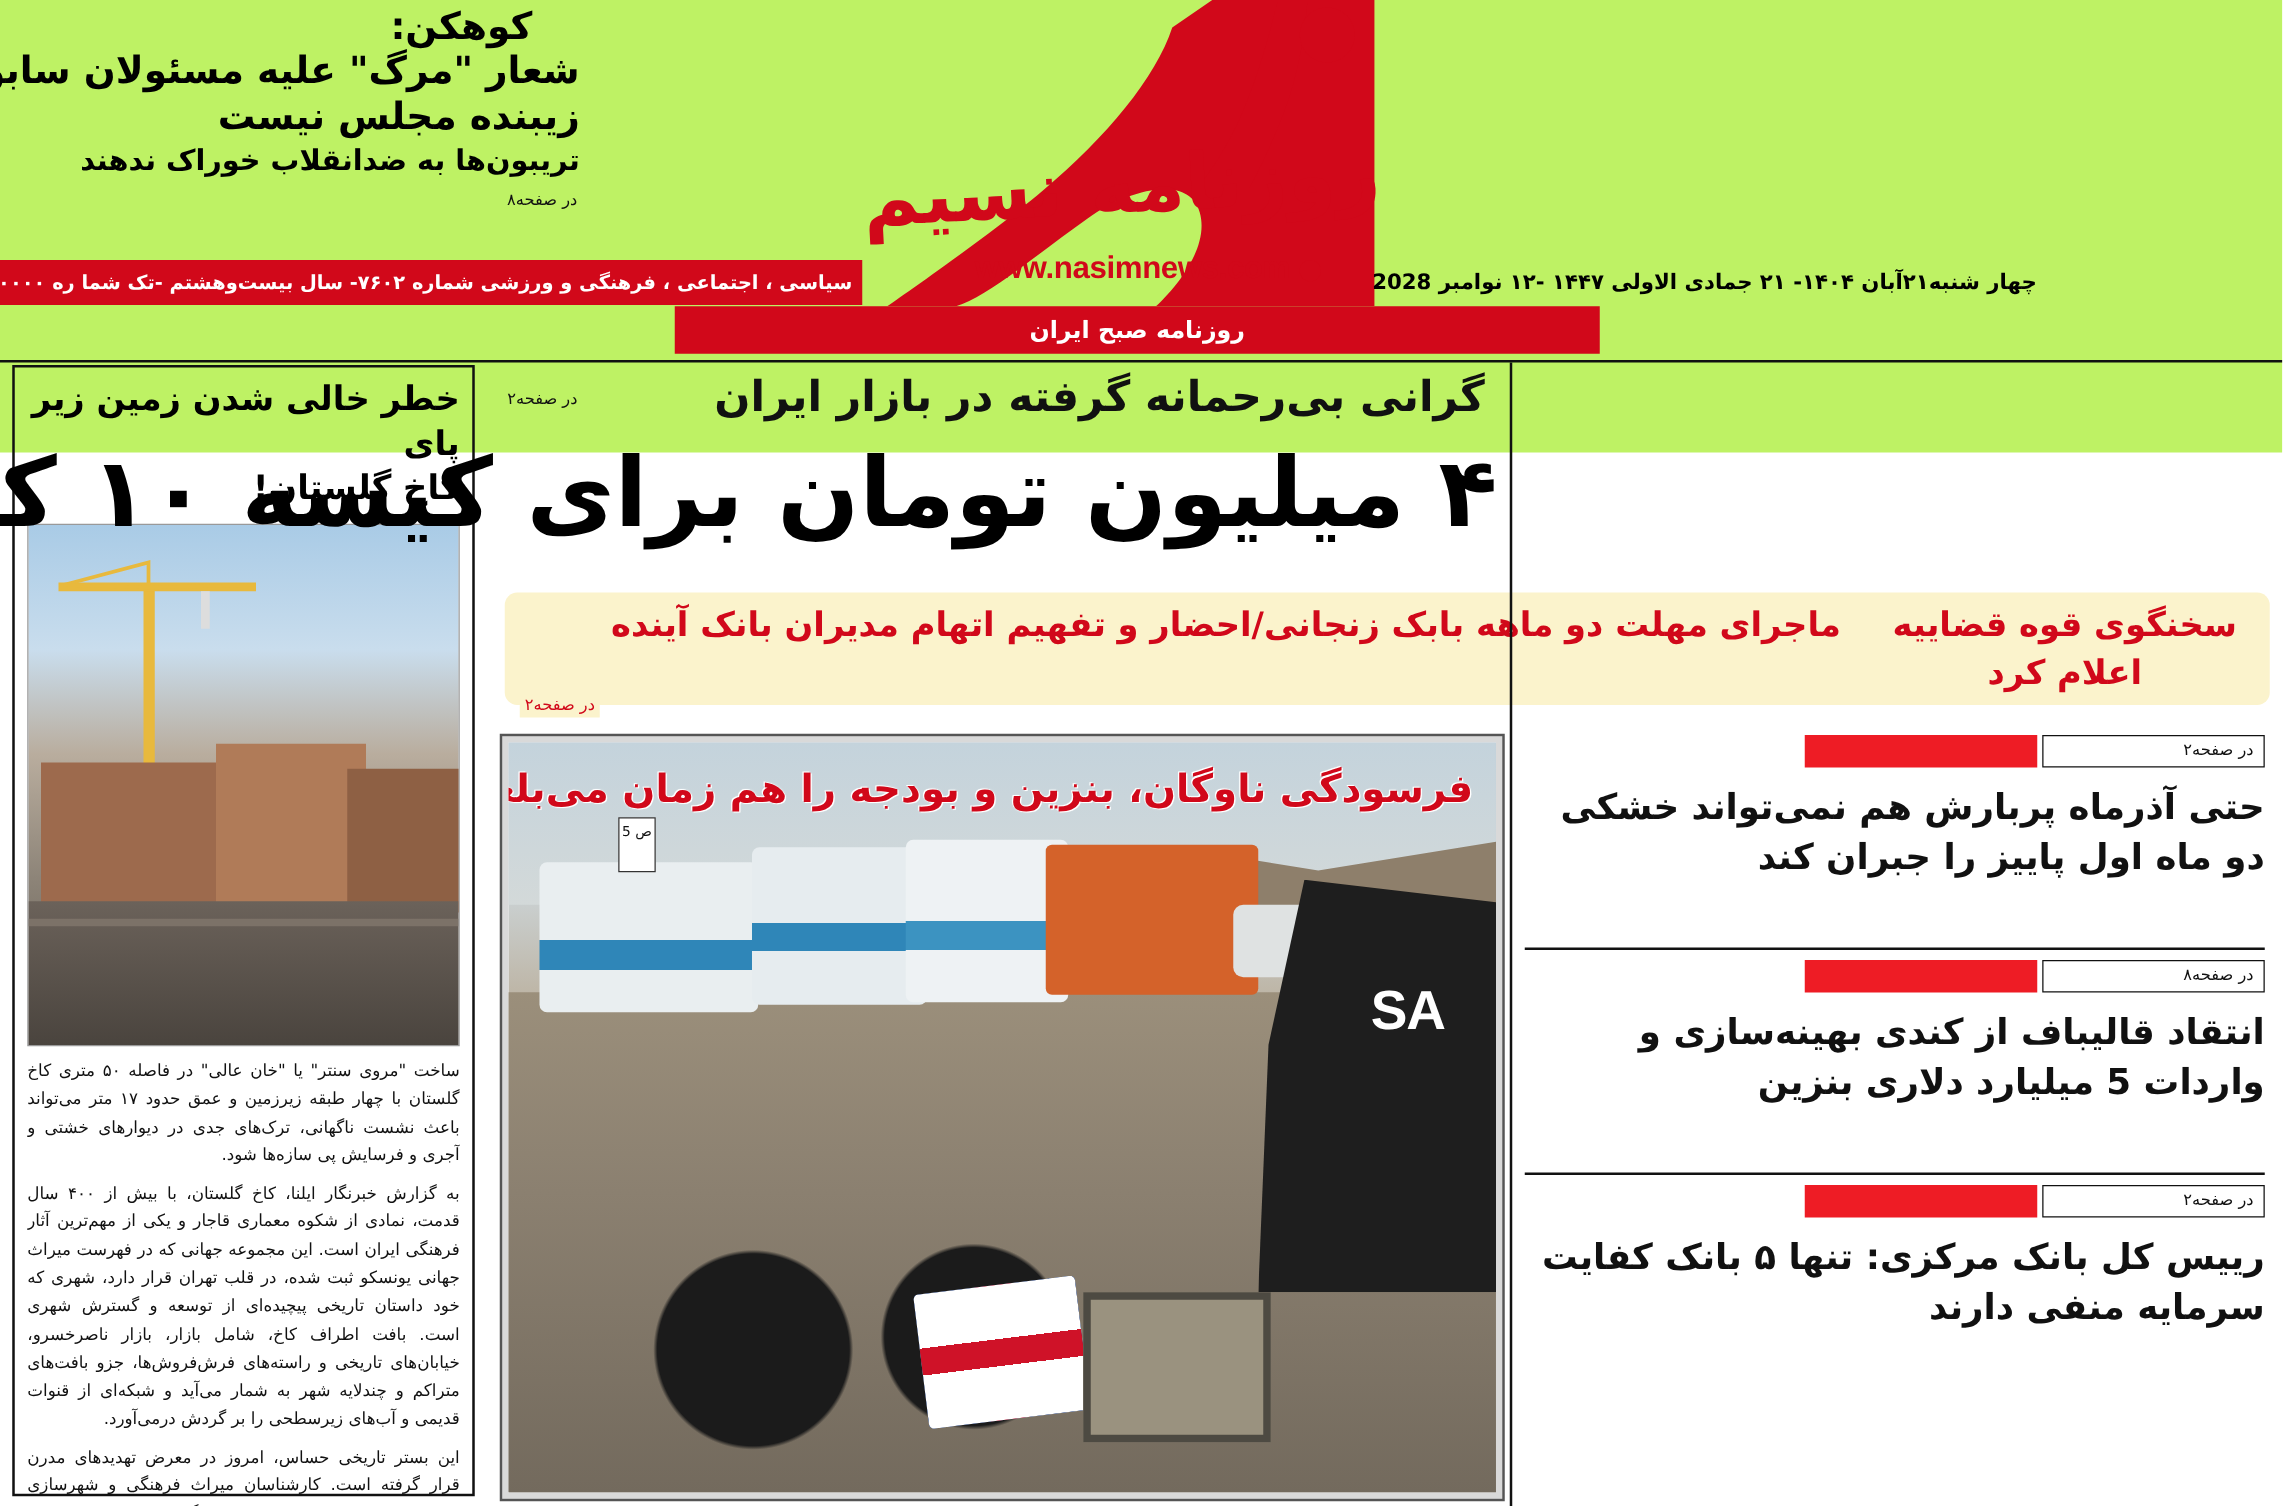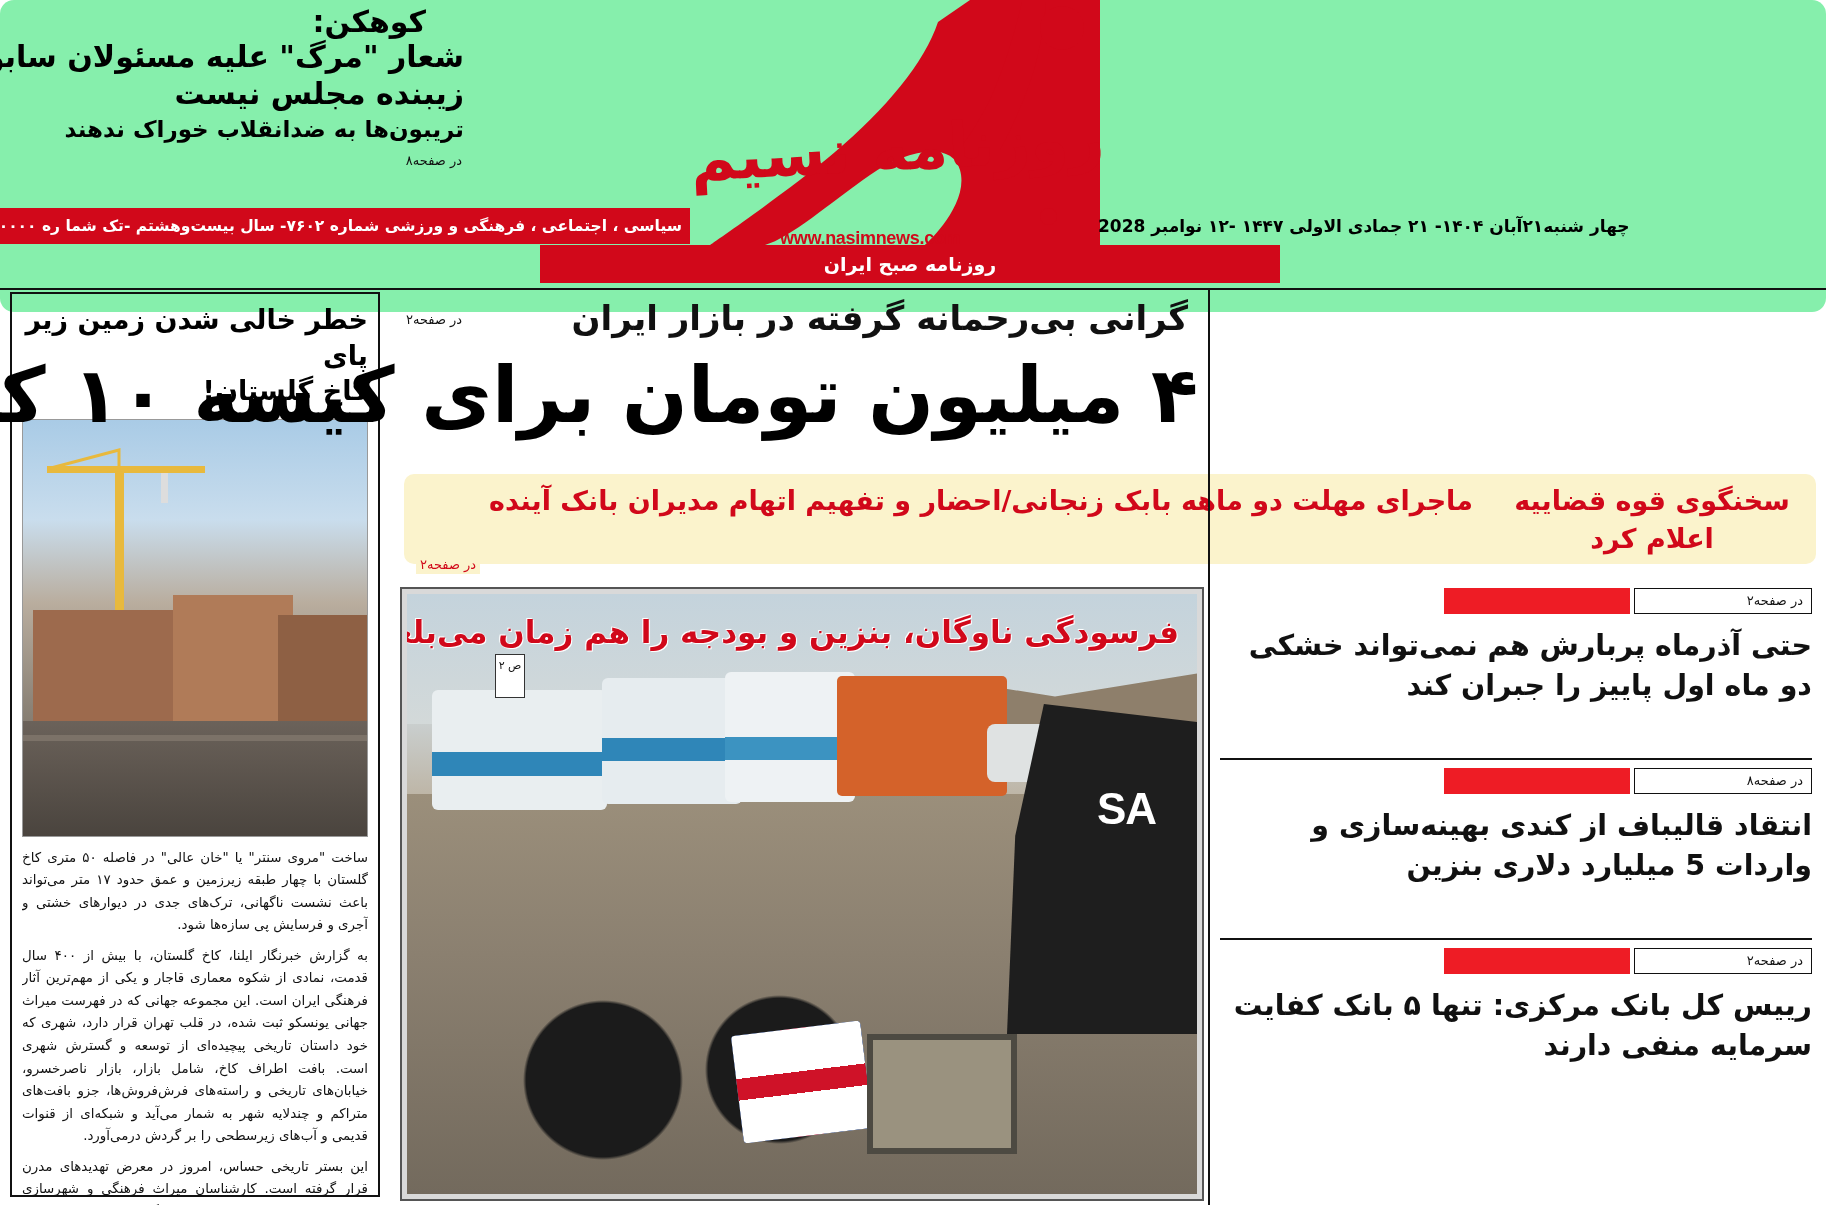--- a/index.html
+++ b/index.html
@@ -6,21 +6,21 @@
   * { box-sizing: border-box; margin: 0; padding: 0; }
   html, body {
     width: 1826px; height: 1205px;
     background: #ffffff;
     font-family: "DejaVu Sans", "Liberation Sans", sans-serif;
     overflow: hidden;
   }
   .page { position: relative; width: 1826px; height: 1205px; background:#fff; }
 
   
-  .masthead { position: relative; width: 1826px; height: 312px; background: #86efac; border-radius: 14px; }
+  .masthead { position: relative; width: 1826px; height: 362px; background: #bef264; }
 
   .top-teaser {
     position: absolute; right: 0px; top: 6px; width: 470px;
     text-align: left; direction: rtl; padding-left: 14px;
   }
   
   .top-teaser { right: auto; left: 0px; }
   .teaser-name {
     font-size: 30px; font-weight: bold; color:#000; line-height: 1.05;
     text-align: right; padding-right: 44px; letter-spacing: -0.5px;
@@ -47,22 +47,22 @@
     position: absolute; inset: 0;
   }
   .brand-fa {
     position: absolute; left: 690px; top: 112px;
     font-size: 62px; font-weight: bold; color: #d1081a;
     letter-spacing: -2px; direction: rtl;
     transform: rotate(-3deg);
   }
   .brand-url {
     position: absolute; left: 780px; top: 200px;
-    font-size: 18px; font-weight: bold; color:#d1081a;
-    font-family: "Liberation Sans", sans-serif; letter-spacing: -0.3px; margin-top: 28px;
+    font-size: 25px; font-weight: bold; color:#d1081a;
+    font-family: "Liberation Sans", sans-serif; letter-spacing: -0.3px;
   }
   .brand-dot {
     position: absolute; left: 1040px; top: 208px;
     width: 17px; height: 17px; border-radius: 50%; background:#d1081a;
   }
 
   
   .info-bar {
     position: absolute; left: 0; top: 208px; width: 1826px; height: 36px;
   }
@@ -350,21 +350,21 @@
         <div class="mp-truck"></div>
         <div class="mp-car"></div>
         <div class="mp-wreck"></div>
         <div class="mp-sal">SA</div>
         <div class="mp-bike"></div>
         <div class="mp-flag">
             <div class="mp-flag-inner"></div>
           </div>
         <div class="mp-crate"></div>
         <div class="mp-overlay-title">فرسودگی ناوگان، بنزین و بودجه را هم زمان می‌بلعند!</div>
-        <div class="mp-pagebox">ص ۲</div>
+        <div class="mp-pagebox">ص 5</div>
       </div>
     </div>
   </div>
 
   <div class="right-col">
     <div class="rc-sep"></div>
 
     <div class="side-item" style="top: 298px;">
       <div class="side-tag-row">
         <div class="side-tag-box">در صفحه۲</div>

